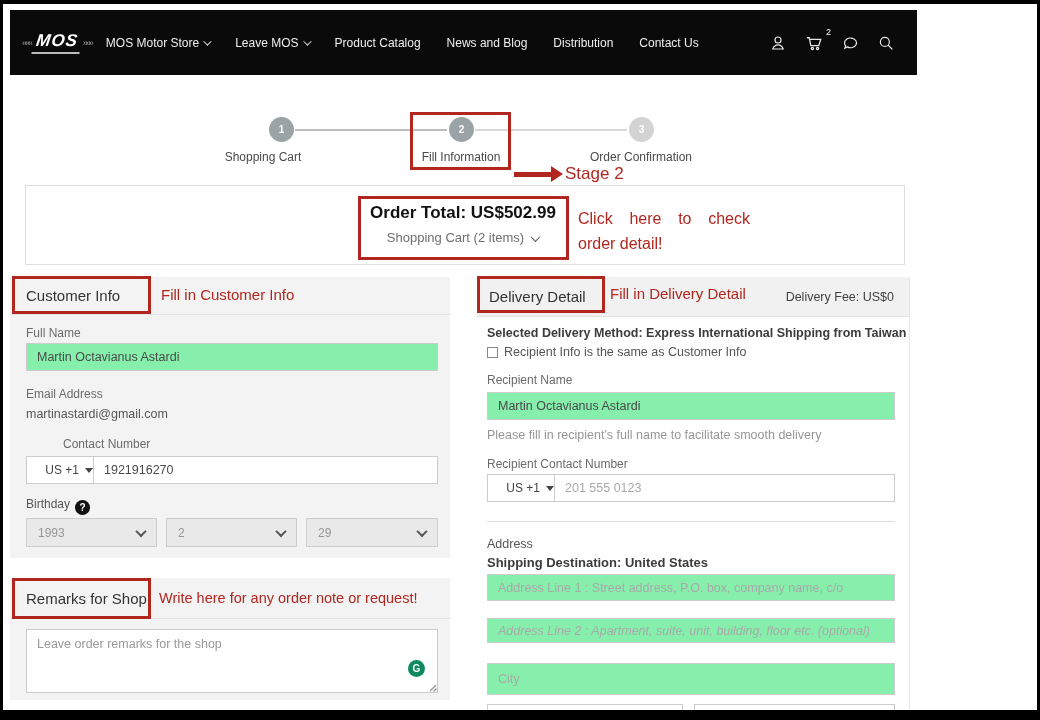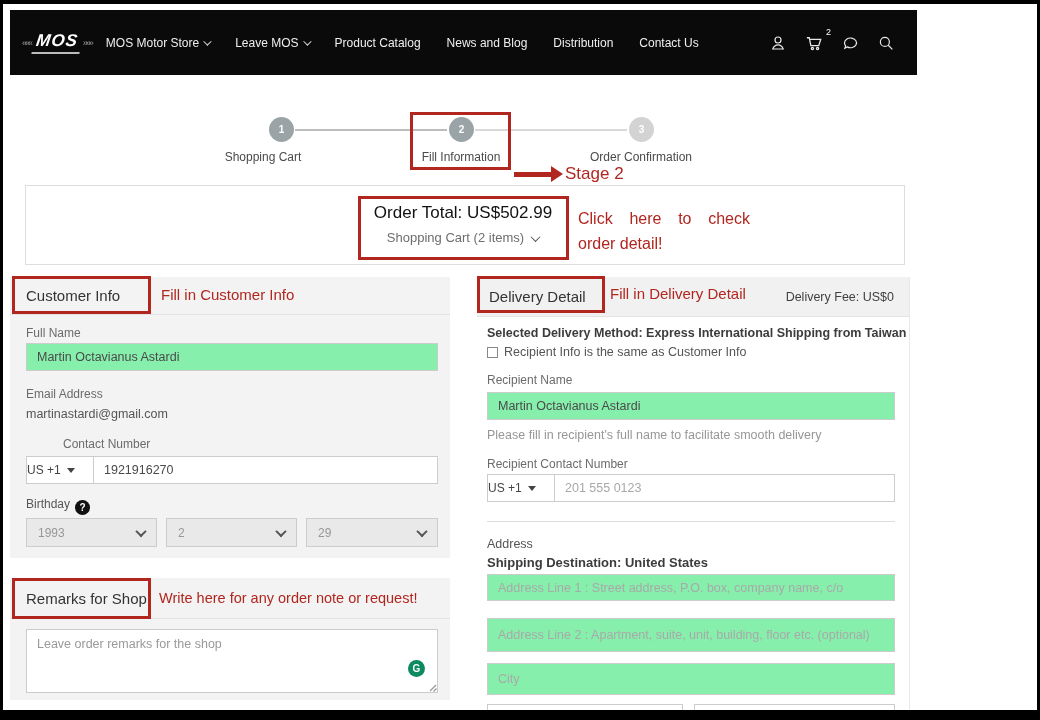--- a/index.html
+++ b/index.html
@@ -32,37 +32,37 @@
   .steplbl { position:absolute; top:146px; transform:translateX(-50%); font-size:12px; color:#4a4a4a; white-space:nowrap; }
 
   
   .ann-box { position:absolute; border:3px solid var(--annotation); background:transparent; pointer-events:none; }
   .ann-txt { position:absolute; color:var(--annotation); font-weight:normal; }
   .arrow-bar { position:absolute; background:var(--annotation); }
   .arrow-head { position:absolute; width:0; height:0; border-top:8px solid transparent; border-bottom:8px solid transparent; border-left:12px solid var(--annotation); }
 
   
   .orderbox { position:absolute; left:22px; top:181px; width:880px; height:80px; border:1px solid #ddd; background:#fff; }
-  .ototal { position:absolute; left:355px; top:199px; width:210px; text-align:center; font-size:17px; font-weight:normal; color:#111; }
+  .ototal { position:absolute; left:355px; top:199px; width:210px; text-align:center; font-size:17px; font-weight:bold; color:#111; }
   .ocart { position:absolute; left:355px; top:226px; width:210px; text-align:center; font-size:13px; color:#6d6d6d; cursor:pointer; }
   .chev-sm { display:inline-block; width:7px; height:7px; border-right:1.6px solid #555; border-bottom:1.6px solid #555; transform:rotate(45deg) translate(-1px,-1px); margin-left:8px; }
 
   
   .panelL { position:absolute; left:7px; width:440px; background:#f3f3f3; }
   .panel-hd { height:38px; display:flex; align-items:center; padding-left:16px; font-size:15px; color:#333; border-bottom:1px solid #e3e3e3; }
   .panelR { position:absolute; left:474px; top:273px; width:433px; height:433px; background:#fff; border-right:1px solid #e8e8e8; }
   .panelR .strip { height:40px; background:#f1f1f1; border-bottom:1px solid #e3e3e3; display:flex; align-items:center; padding:0 15px 0 12px; font-size:15px; color:#333; }
   .fee { margin-left:auto; font-size:12.5px; color:#3f3f3f; font-weight:normal; }
 
   .lbl { position:absolute; font-size:12px; color:#6b6b6b; }
   .val { position:absolute; font-size:12.5px; color:#555; }
   .ti { position:absolute; border:1px solid #ccc; background:#86efac; font-family:"Liberation Sans",sans-serif; font-size:12.5px; color:#4a4a4a; padding:0 10px; outline:none; }
   .ti::placeholder { color:#a9a9a9; opacity:1; }
   .phone { position:absolute; height:28px; border:1px solid #ccc; background:#fff; display:flex; align-items:stretch; }
-  .cc { width:67px; border-right:1px solid #ccc; display:flex; align-items:center; justify-content:flex-start; gap:6px; font-size:12px; color:#444; cursor:pointer; }
+  .cc { width:67px; border-right:1px solid #ccc; display:flex; align-items:center; justify-content:flex-end; gap:6px; font-size:12px; color:#444; cursor:pointer; }
   .tri { width:0; height:0; border-left:4px solid transparent; border-right:4px solid transparent; border-top:5px solid #444; }
   .phone input { flex:1; border:none; outline:none; font-family:"Liberation Sans",sans-serif; font-size:12.5px; color:#4a4a4a; padding:0 10px; background:transparent; }
   .phone input::placeholder { color:#a9a9a9; opacity:1; }
 
   .dd { position:absolute; height:29px; background:#e9e9e9; border:1px solid #ccc; display:flex; align-items:center; justify-content:space-between; padding:0 11px; font-size:12px; color:#979797; cursor:pointer; }
   .chev { width:8px; height:8px; border-right:2px solid #555; border-bottom:2px solid #555; transform:rotate(45deg) translate(-1px,-1px); }
 
   .help { display:inline-flex; width:15px; height:15px; border-radius:50%; background:#111; color:#fff; font-size:10px; font-weight:bold; align-items:center; justify-content:center; margin-left:5px; vertical-align:-3px; }
 
   .ta { position:absolute; border:1px solid #ccc; background:#fff; font-family:"Liberation Sans",sans-serif; font-size:12.5px; color:#4a4a4a; padding:7px 10px; resize:none; outline:none; }
@@ -238,20 +238,20 @@
         </div>
     <input placeholder="201 555 0123" style="">
   </div>
 
   <div class="divider" style="left:484px; top:517px; width:408px;"></div>
 
   <div class="lbl" style="left:484px; top:533px; color:#555; font-size:12.5px;">Address</div>
   <div class="val bold-line" style="left:484px; top:551px; font-size:13px;">Shipping Destination: United States</div>
 
   <input class="ti" style="left: 484px; top: 570px; width: 408px; height: 27px;" placeholder="Address Line 1 : Street address, P.O. box, company name, c/o">
-  <input class="ti" style="left: 484px; top: 614px; width: 408px; height: 34px;" placeholder="Address Line 2 : Apartment, suite, unit, building, floor etc. (optional)">
+  <input class="ti" style="left: 484px; top: 614px; width: 408px; height: 25px; font-style: italic;" placeholder="Address Line 2 : Apartment, suite, unit, building, floor etc. (optional)">
   <input class="ti" style="left: 484px; top: 659px; width: 408px; height: 32px;" placeholder="City">
 
   <div class="cutinput" style="left:484px; top:700px; width:196px;"></div>
   <div class="cutinput" style="left:691px; top:700px; width:201px;"></div>
 
 </div>
 </div>
 
 </body></html>

